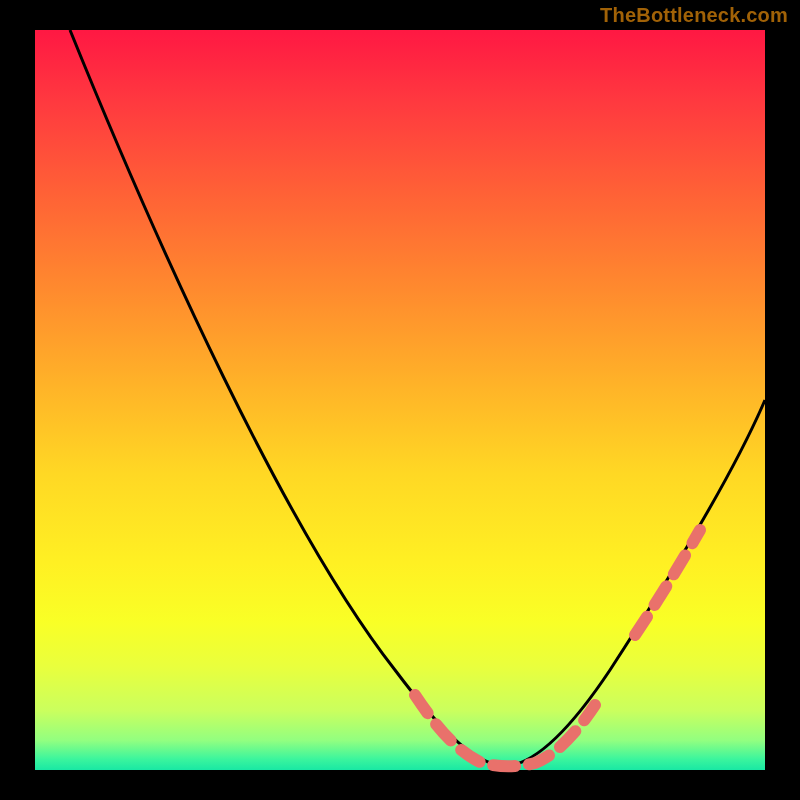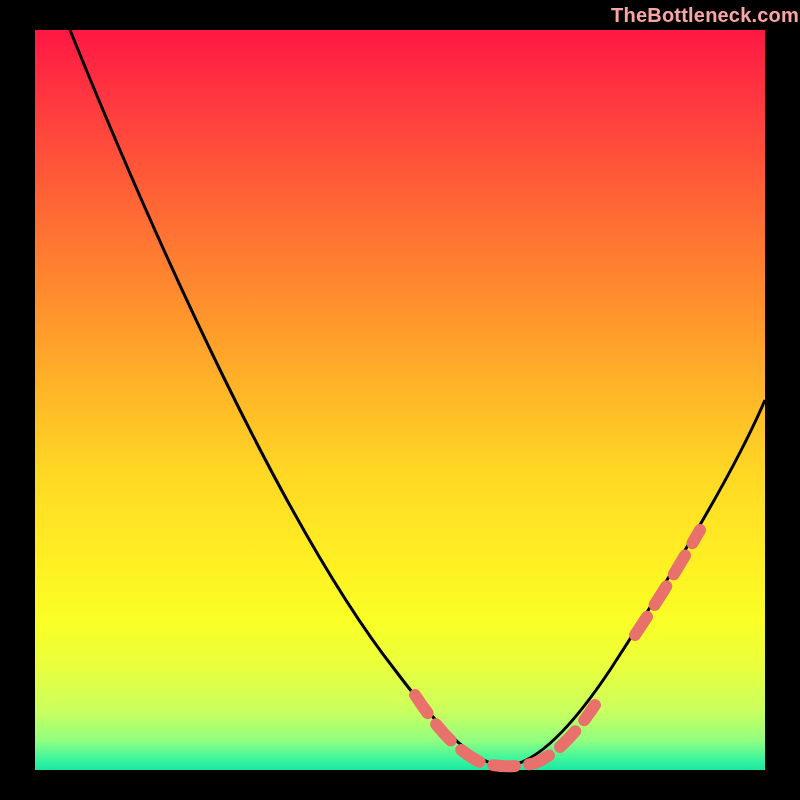--- a/index.html
+++ b/index.html
@@ -12,25 +12,25 @@
   }
   .outer {
     position: relative;
     width: 800px;
     height: 800px;
     background: #000000;
   }
   .watermark {
     position: absolute;
     top: 4px;
-    right: 1px;
+    right: 12px;
     font-family: Arial, Helvetica, sans-serif;
     font-size: 20px;
     font-weight: 600;
-    color: #fca5a5;
+    color: #a16207;
     letter-spacing: 0.2px;
   }
   .plot-area {
     position: absolute;
     left: 35px;
     top: 30px;
     width: 730px;
     height: 740px;
     background: linear-gradient(
       to bottom,

